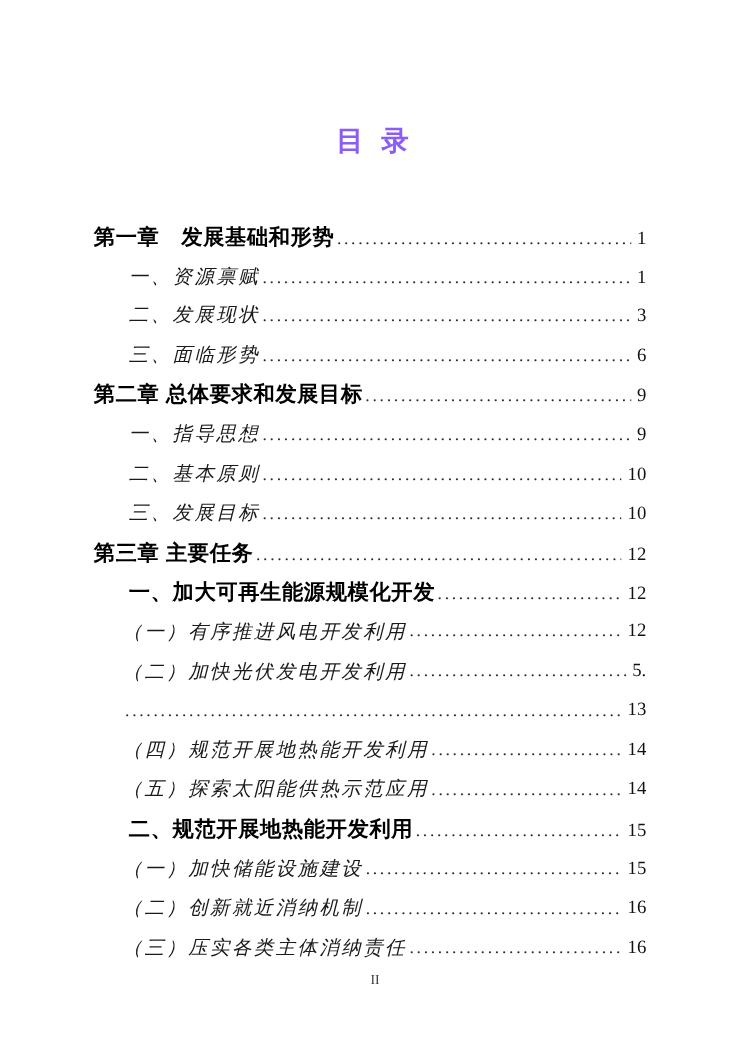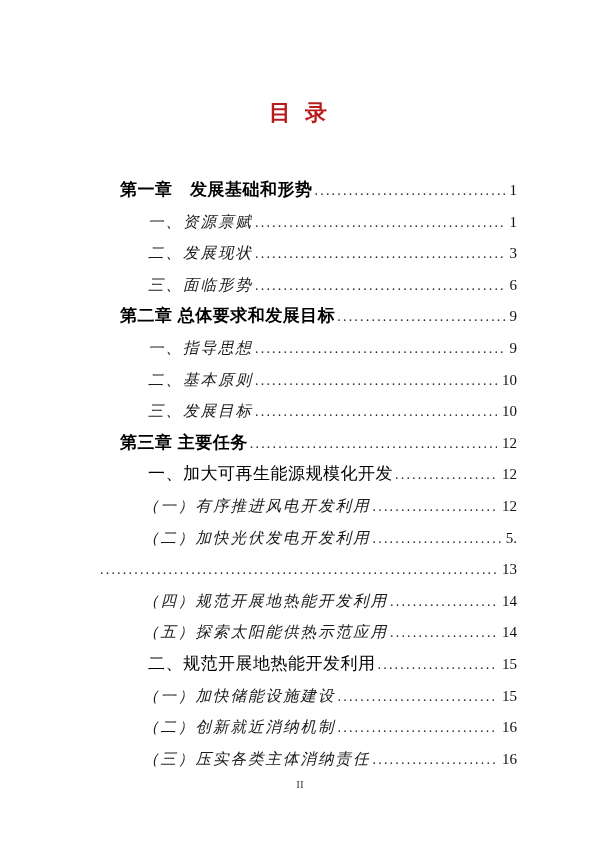--- a/index.html
+++ b/index.html
@@ -19,68 +19,68 @@
   .doc-title {
     position: absolute;
     top: 98px;
     left: 0;
     width: 100%;
     text-align: center;
     font-family: "Liberation Sans", sans-serif;
     font-weight: bold;
     font-size: 22px;
     letter-spacing: 4px;
-    color: #b91c1c;
+    color: #8b5cf6;
     margin: 0;
   }
   .toc-list {
     position: absolute;
     top: 174px;
     left: 75px;
     right: 83px;
   }
   .toc-row {
     display: flex;
     align-items: baseline;
     height: 31.6px;
     line-height: 31.6px;
     white-space: nowrap;
   }
   .toc-label {
     flex: 0 0 auto;
     color: #000000;
-    margin-left: 45px;
   }
   .s-chapter .toc-label {
     font-family: "Liberation Sans", sans-serif;
     font-weight: bold;
     font-size: 17px;
     letter-spacing: 0.5px;
   }
   .s-bold {
     padding-left: 28px;
   }
   .s-bold .toc-label {
     font-family: "Liberation Sans", sans-serif;
-    font-weight: normal;
+    font-weight: bold;
     font-size: 17px;
     letter-spacing: 0.5px;
   }
   .s-kai {
     padding-left: 28px;
   }
   .s-kai .toc-label {
     font-family: "Liberation Serif", serif;
     font-style: italic;
     font-size: 15.5px;
     letter-spacing: 2px;
     color: #1a1a1a;
   }
   .s-paren {
     padding-left: 23px;
+    align-items: center;
   }
   .s-paren .toc-label {
     font-family: "Liberation Serif", serif;
     font-style: italic;
     font-size: 15.5px;
     letter-spacing: 2px;
     color: #1a1a1a;
   }
   .toc-leader {
     flex: 1 1 auto;

